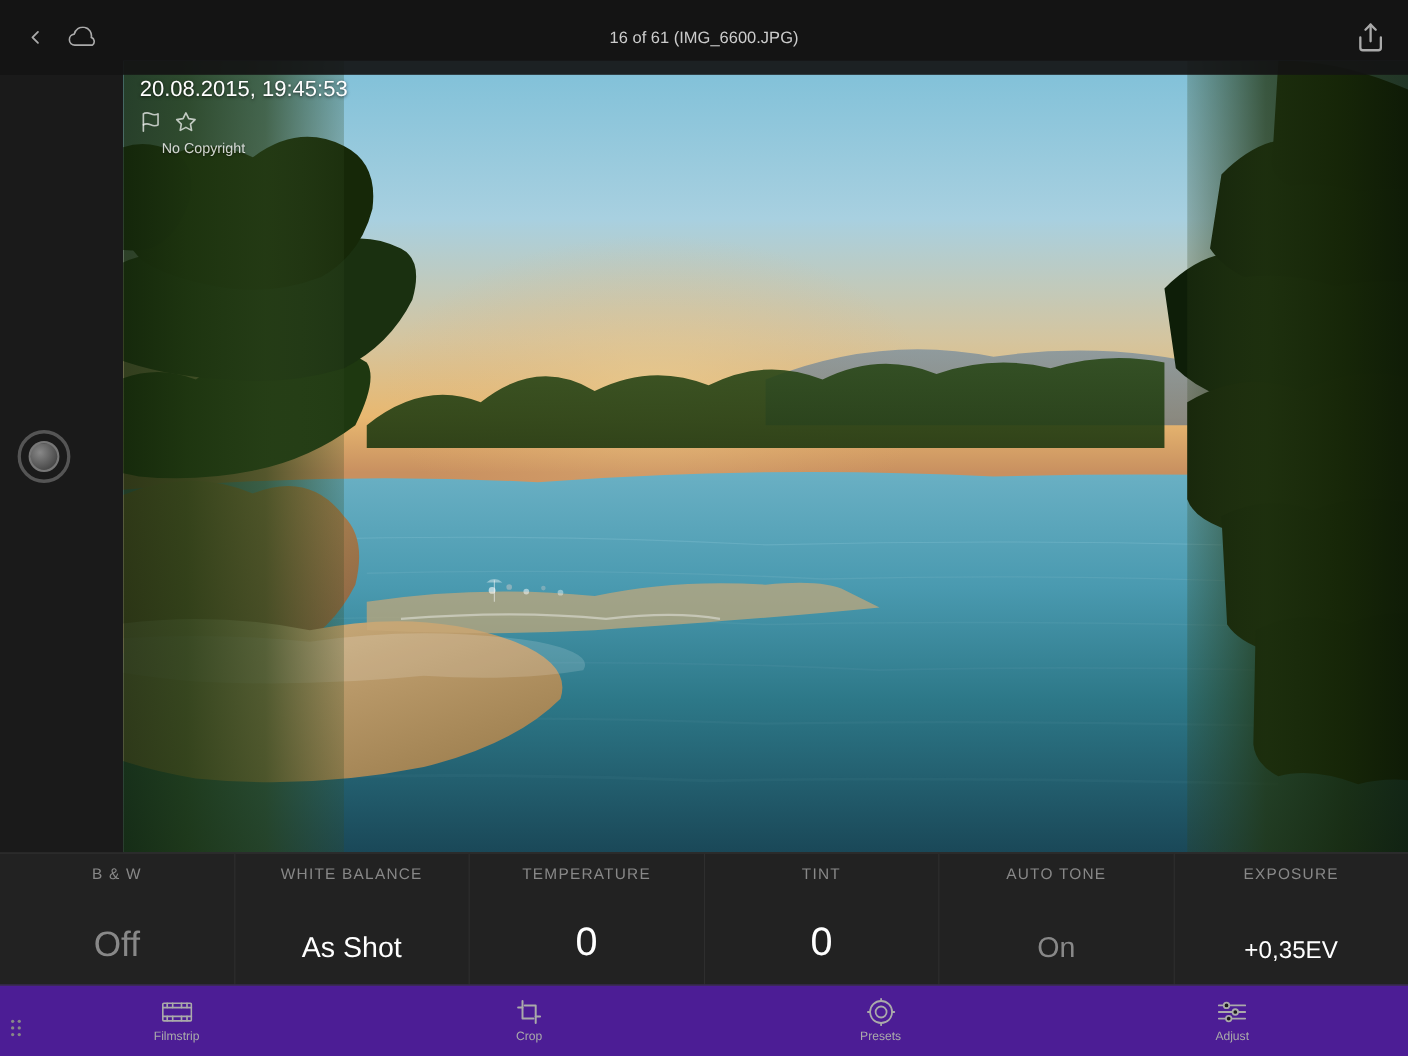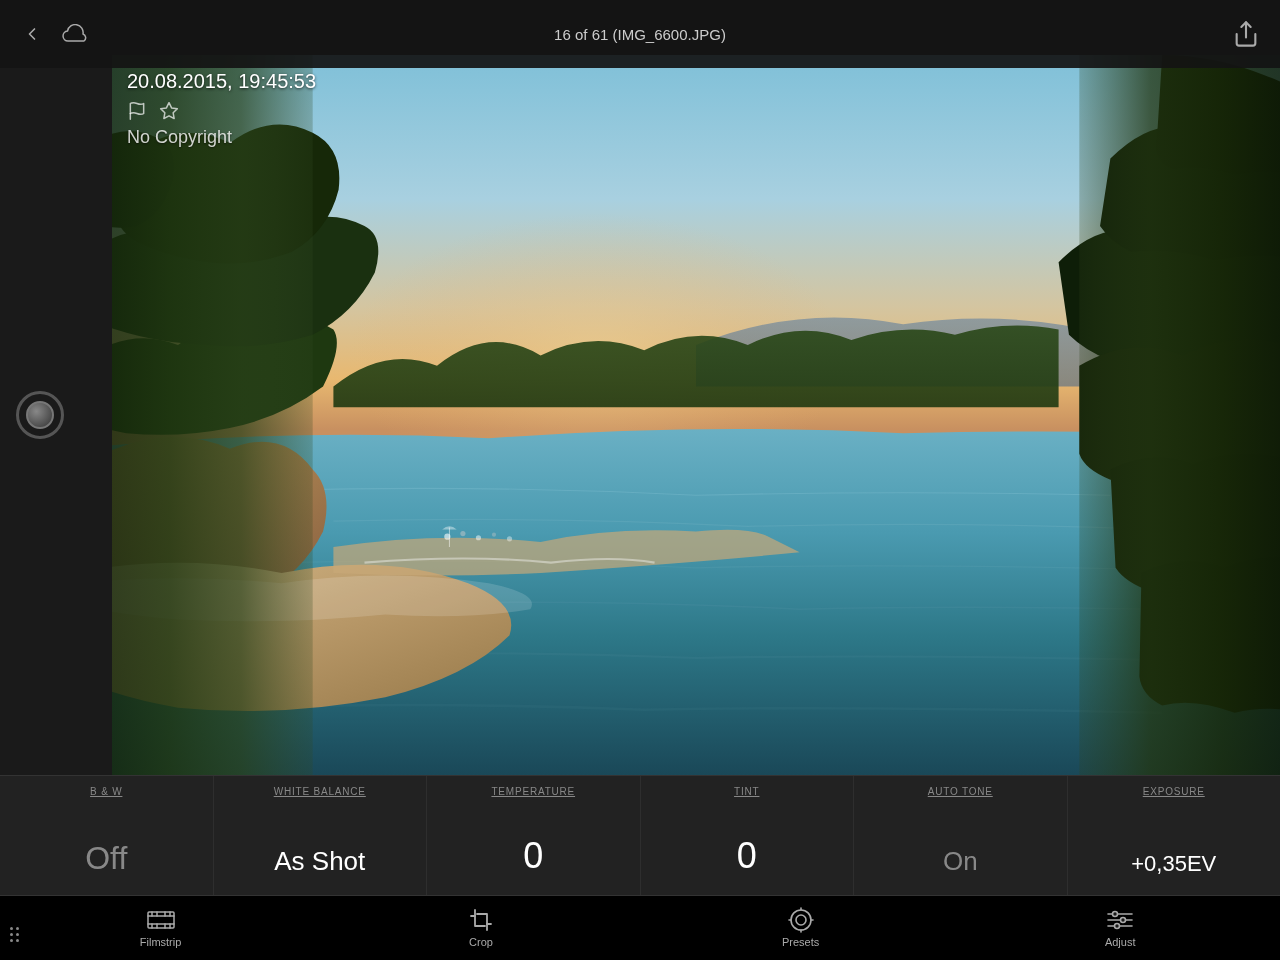--- a/index.html
+++ b/index.html
@@ -130,23 +130,24 @@
       text-shadow: 0 1px 3px rgba(0,0,0,0.7);
       margin-bottom: 8px;
     }
     .photo-icons {
       display: flex;
       align-items: center;
       gap: 12px;
       margin-bottom: 6px;
     }
     .photo-copyright {
-      font-size: 18px;
+      font-size: 13px;
       color: rgba(255,255,255,0.8);
       text-shadow: 0 1px 2px rgba(0,0,0,0.5);
+      margin-left: 20px;
     }
 
     
     .left-sidebar {
       position: absolute;
       top: 55px;
       left: 0;
       width: 80px;
       bottom: 185px;
       background: #1a1a1a;
@@ -191,27 +192,26 @@
       flex-direction: column;
       align-items: center;
       justify-content: flex-start;
       padding: 10px 8px 8px;
       border-right: 1px solid #2e2e2e;
       min-width: 0;
     }
     .control-item:last-child { border-right: none; }
 
     .control-label {
-      font-size: 10px;
+      font-size: 14px;
       letter-spacing: 0.08em;
       color: #888;
       text-transform: uppercase;
       margin-bottom: 8px;
       white-space: nowrap;
-      text-decoration: underline;
     }
 
     .control-value {
       font-size: 32px;
       font-weight: 400;
       color: #fff;
       margin-top: auto;
       padding-bottom: 10px;
     }
     .control-value.dimmed { color: #888; }
@@ -219,21 +219,21 @@
     .control-value.small { font-size: 22px; font-weight: 300; }
     .control-value.large { font-size: 36px; }
 
     
     .bottom-nav {
       position: absolute;
       bottom: 0;
       left: 0;
       right: 0;
       height: 65px;
-      background: #000000;
+      background: #4c1d95;
       display: flex;
       align-items: center;
       justify-content: space-around;
       border-top: 1px solid #333;
     }
 
     .nav-item {
       display: flex;
       flex-direction: column;
       align-items: center;

